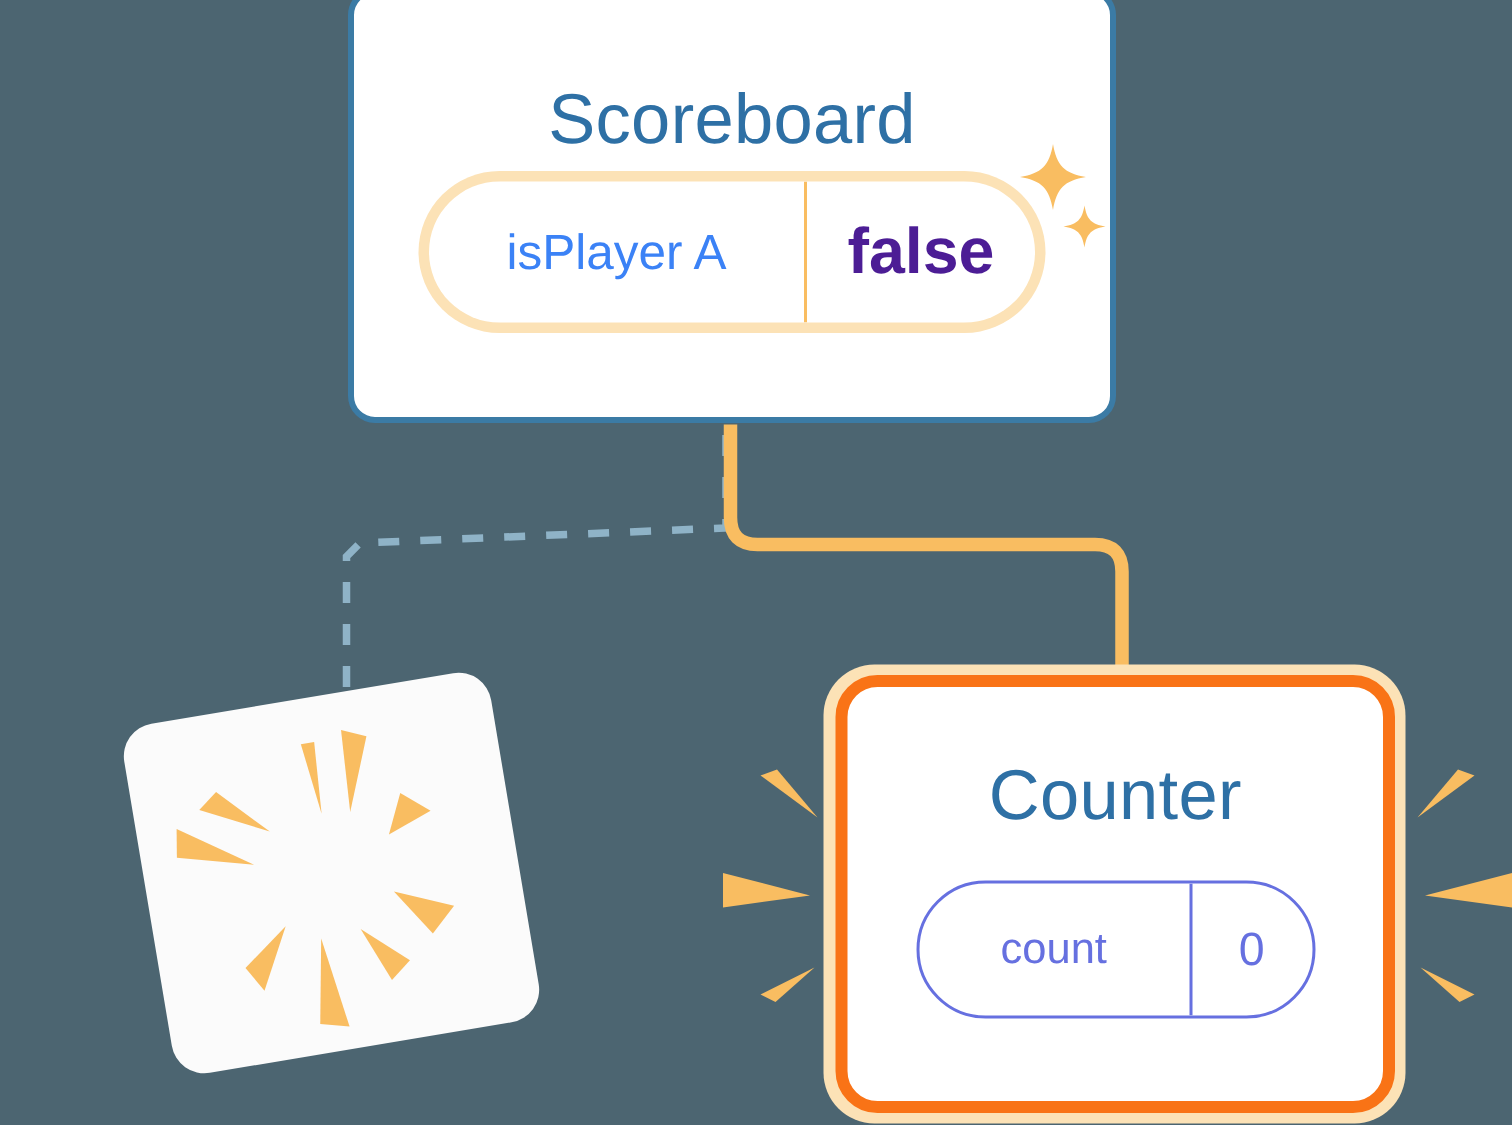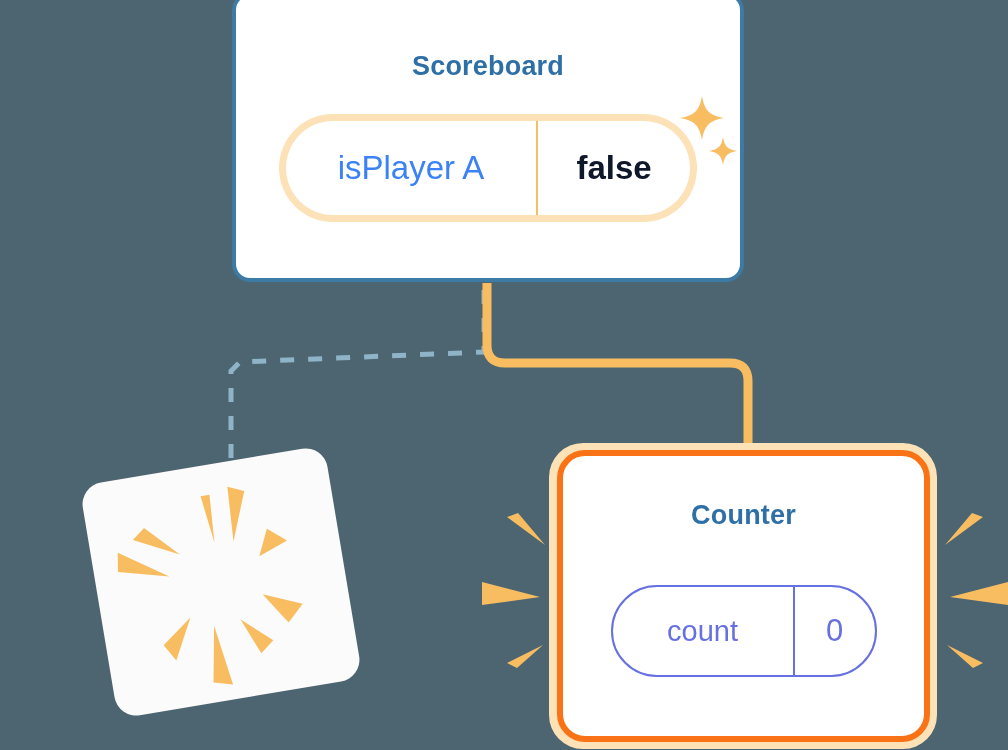--- a/index.html
+++ b/index.html
@@ -41,22 +41,22 @@
     background: #ffffff;
     border: 4px solid #3b7ba5;
     border-radius: 18px;
     box-sizing: border-box;
     z-index: 5;
   }
 
   .card-title {
     text-align: center;
     color: #2e70a5;
-    font-size: 27px;
-    font-weight: 700;
+    font-size: 47px;
+    font-weight: 400;
     letter-spacing: 0.2px;
   }
 
   #scoreboard-title {
     margin-top: 55px;
   }
 
   
   #scoreboard-pill-wrap {
     position: absolute;
@@ -104,22 +104,22 @@
     font-size: 33px;
     font-weight: 400;
   }
   #scoreboard-pill .pill-divider {
     width: 2px;
     background: #f9bd61;
     height: 100%;
   }
   #scoreboard-pill .pill-val {
     flex: 1;
-    color: #0f172a;
-    font-size: 33px;
+    color: #4c1d95;
+    font-size: 43px;
     font-weight: 700;
   }
   .sparkle-star {
     position: absolute;
     z-index: 6;
   }
 
   
   #counter-card-halo {
     position: absolute;
@@ -131,21 +131,21 @@
     border-radius: 34px;
     z-index: 4;
   }
   #counter-card {
     position: absolute;
     left: 557px;
     top: 450px;
     width: 373px;
     height: 292px;
     background: #ffffff;
-    border: 6px solid #f97316;
+    border: 8px solid #f97316;
     border-radius: 28px;
     box-sizing: border-box;
     z-index: 5;
   }
   #counter-title {
     margin-top: 44px;
   }
   #counter-pill {
     position: absolute;
     left: 50%;

